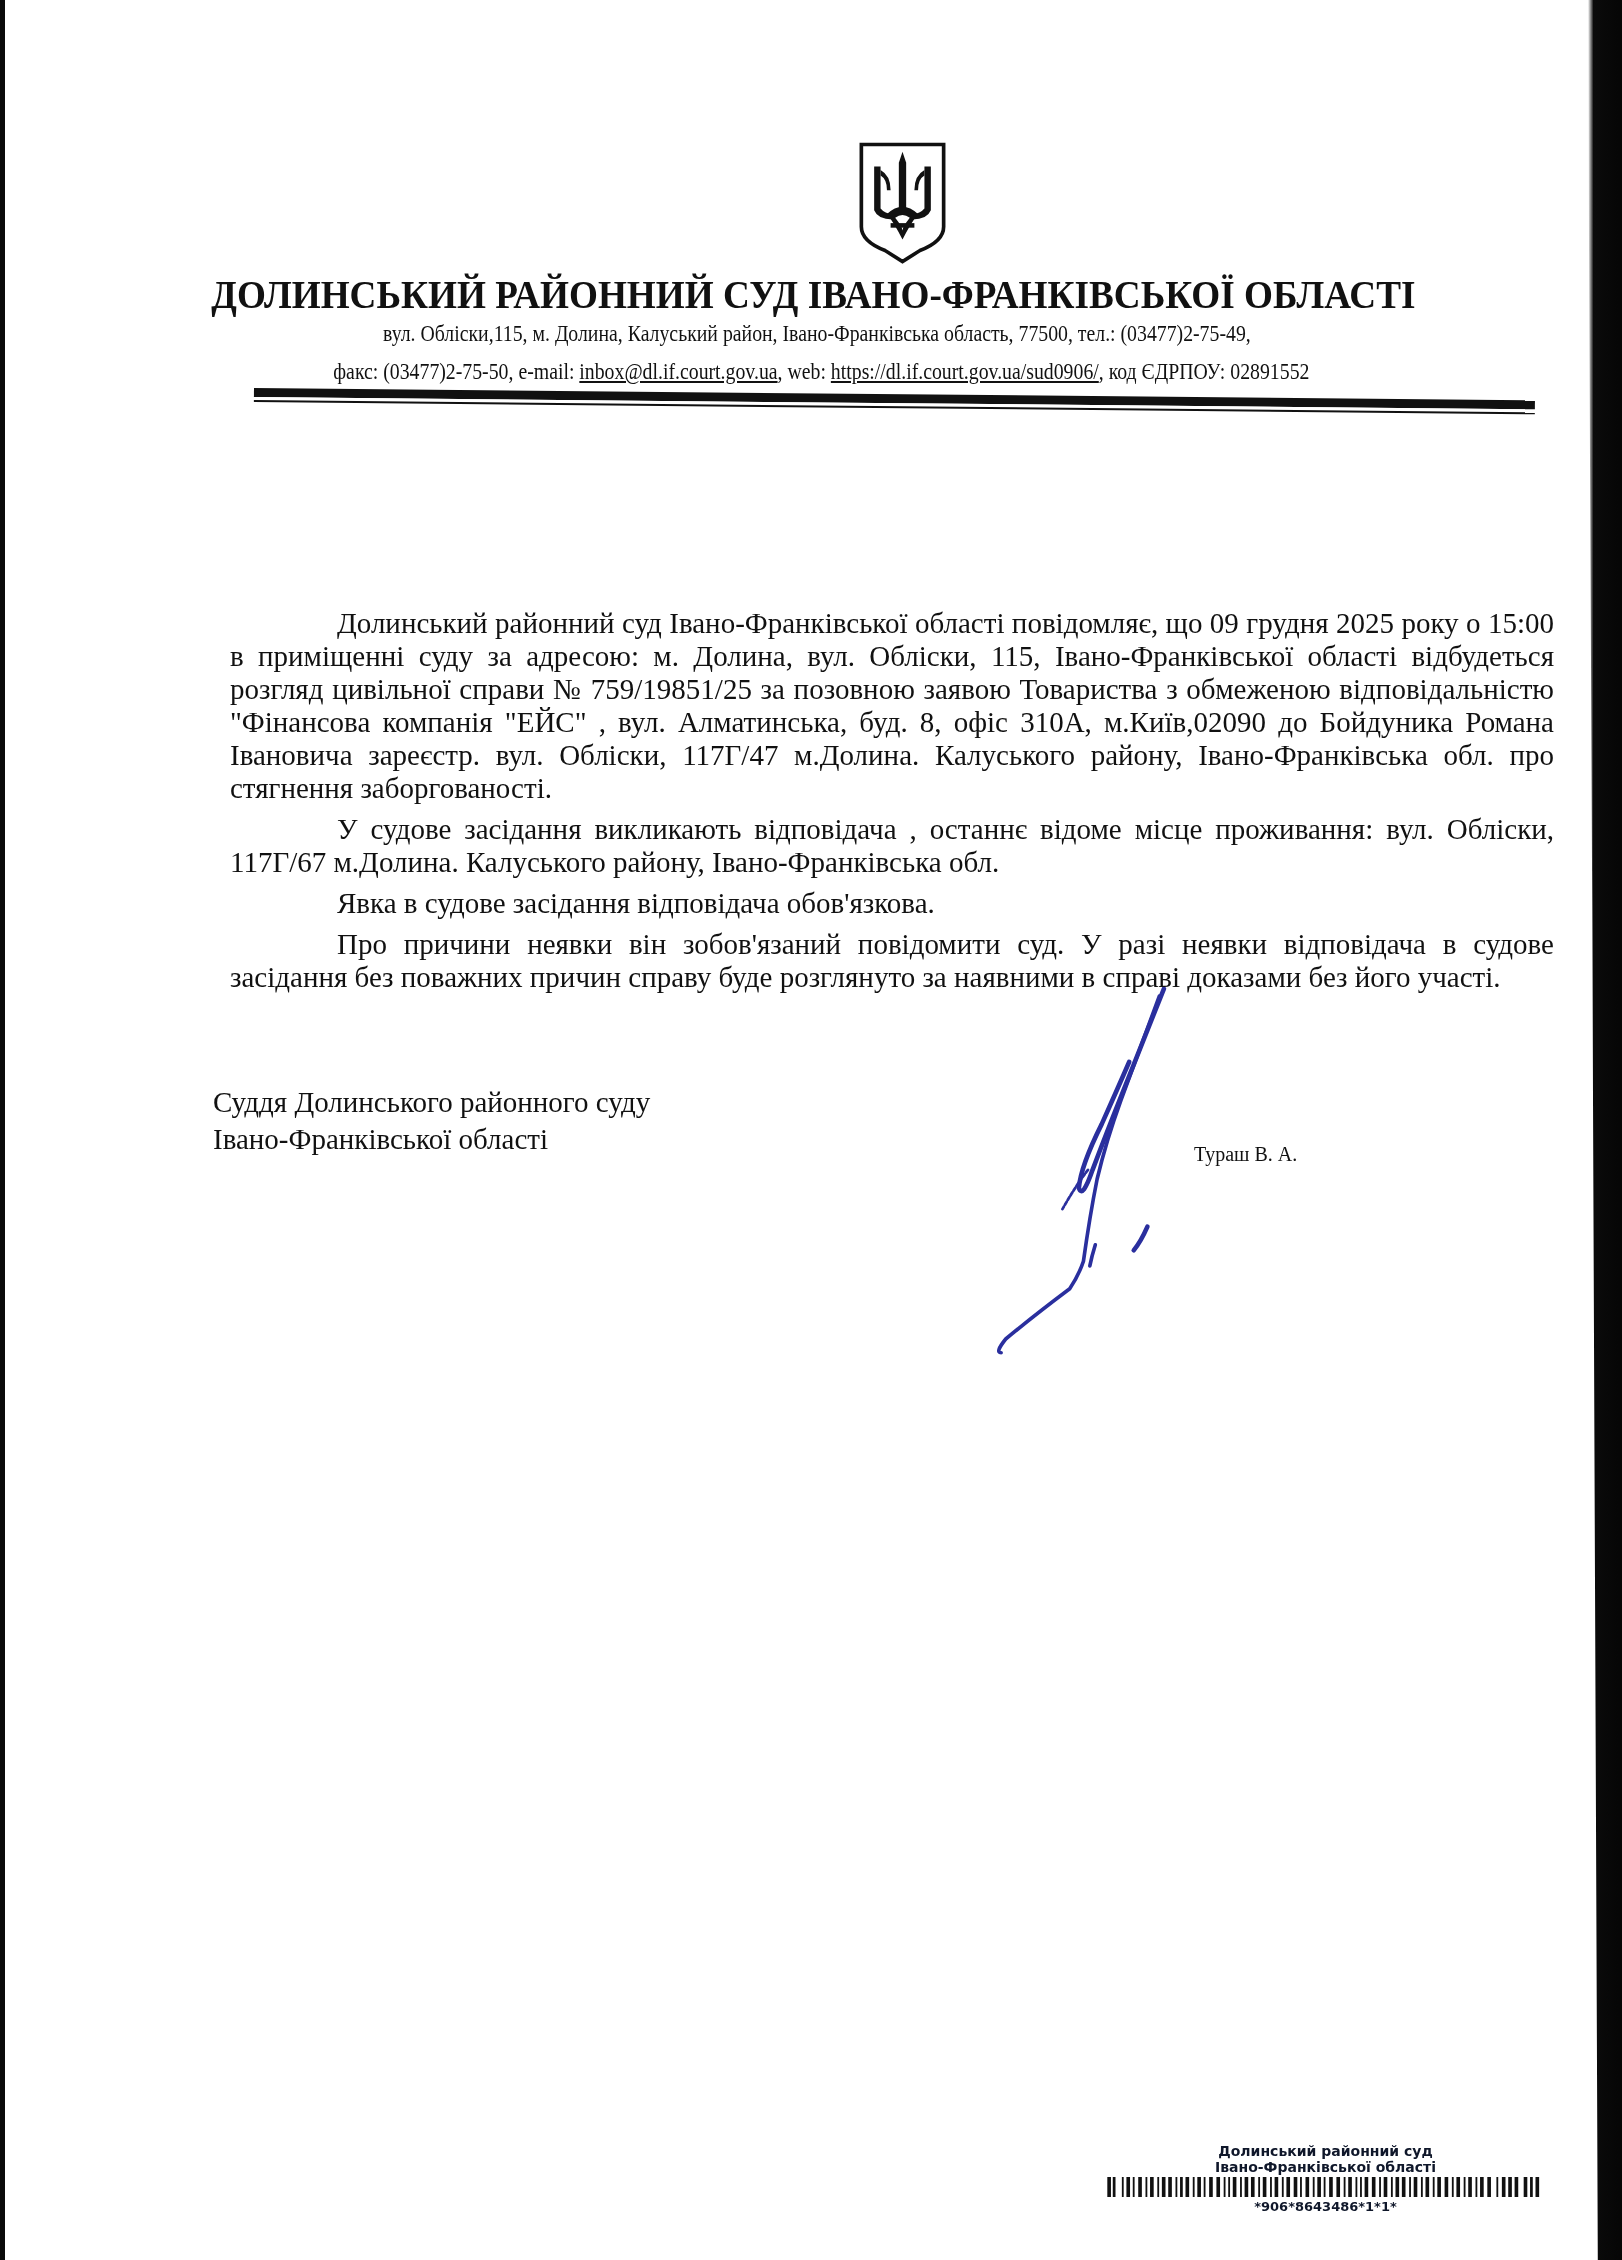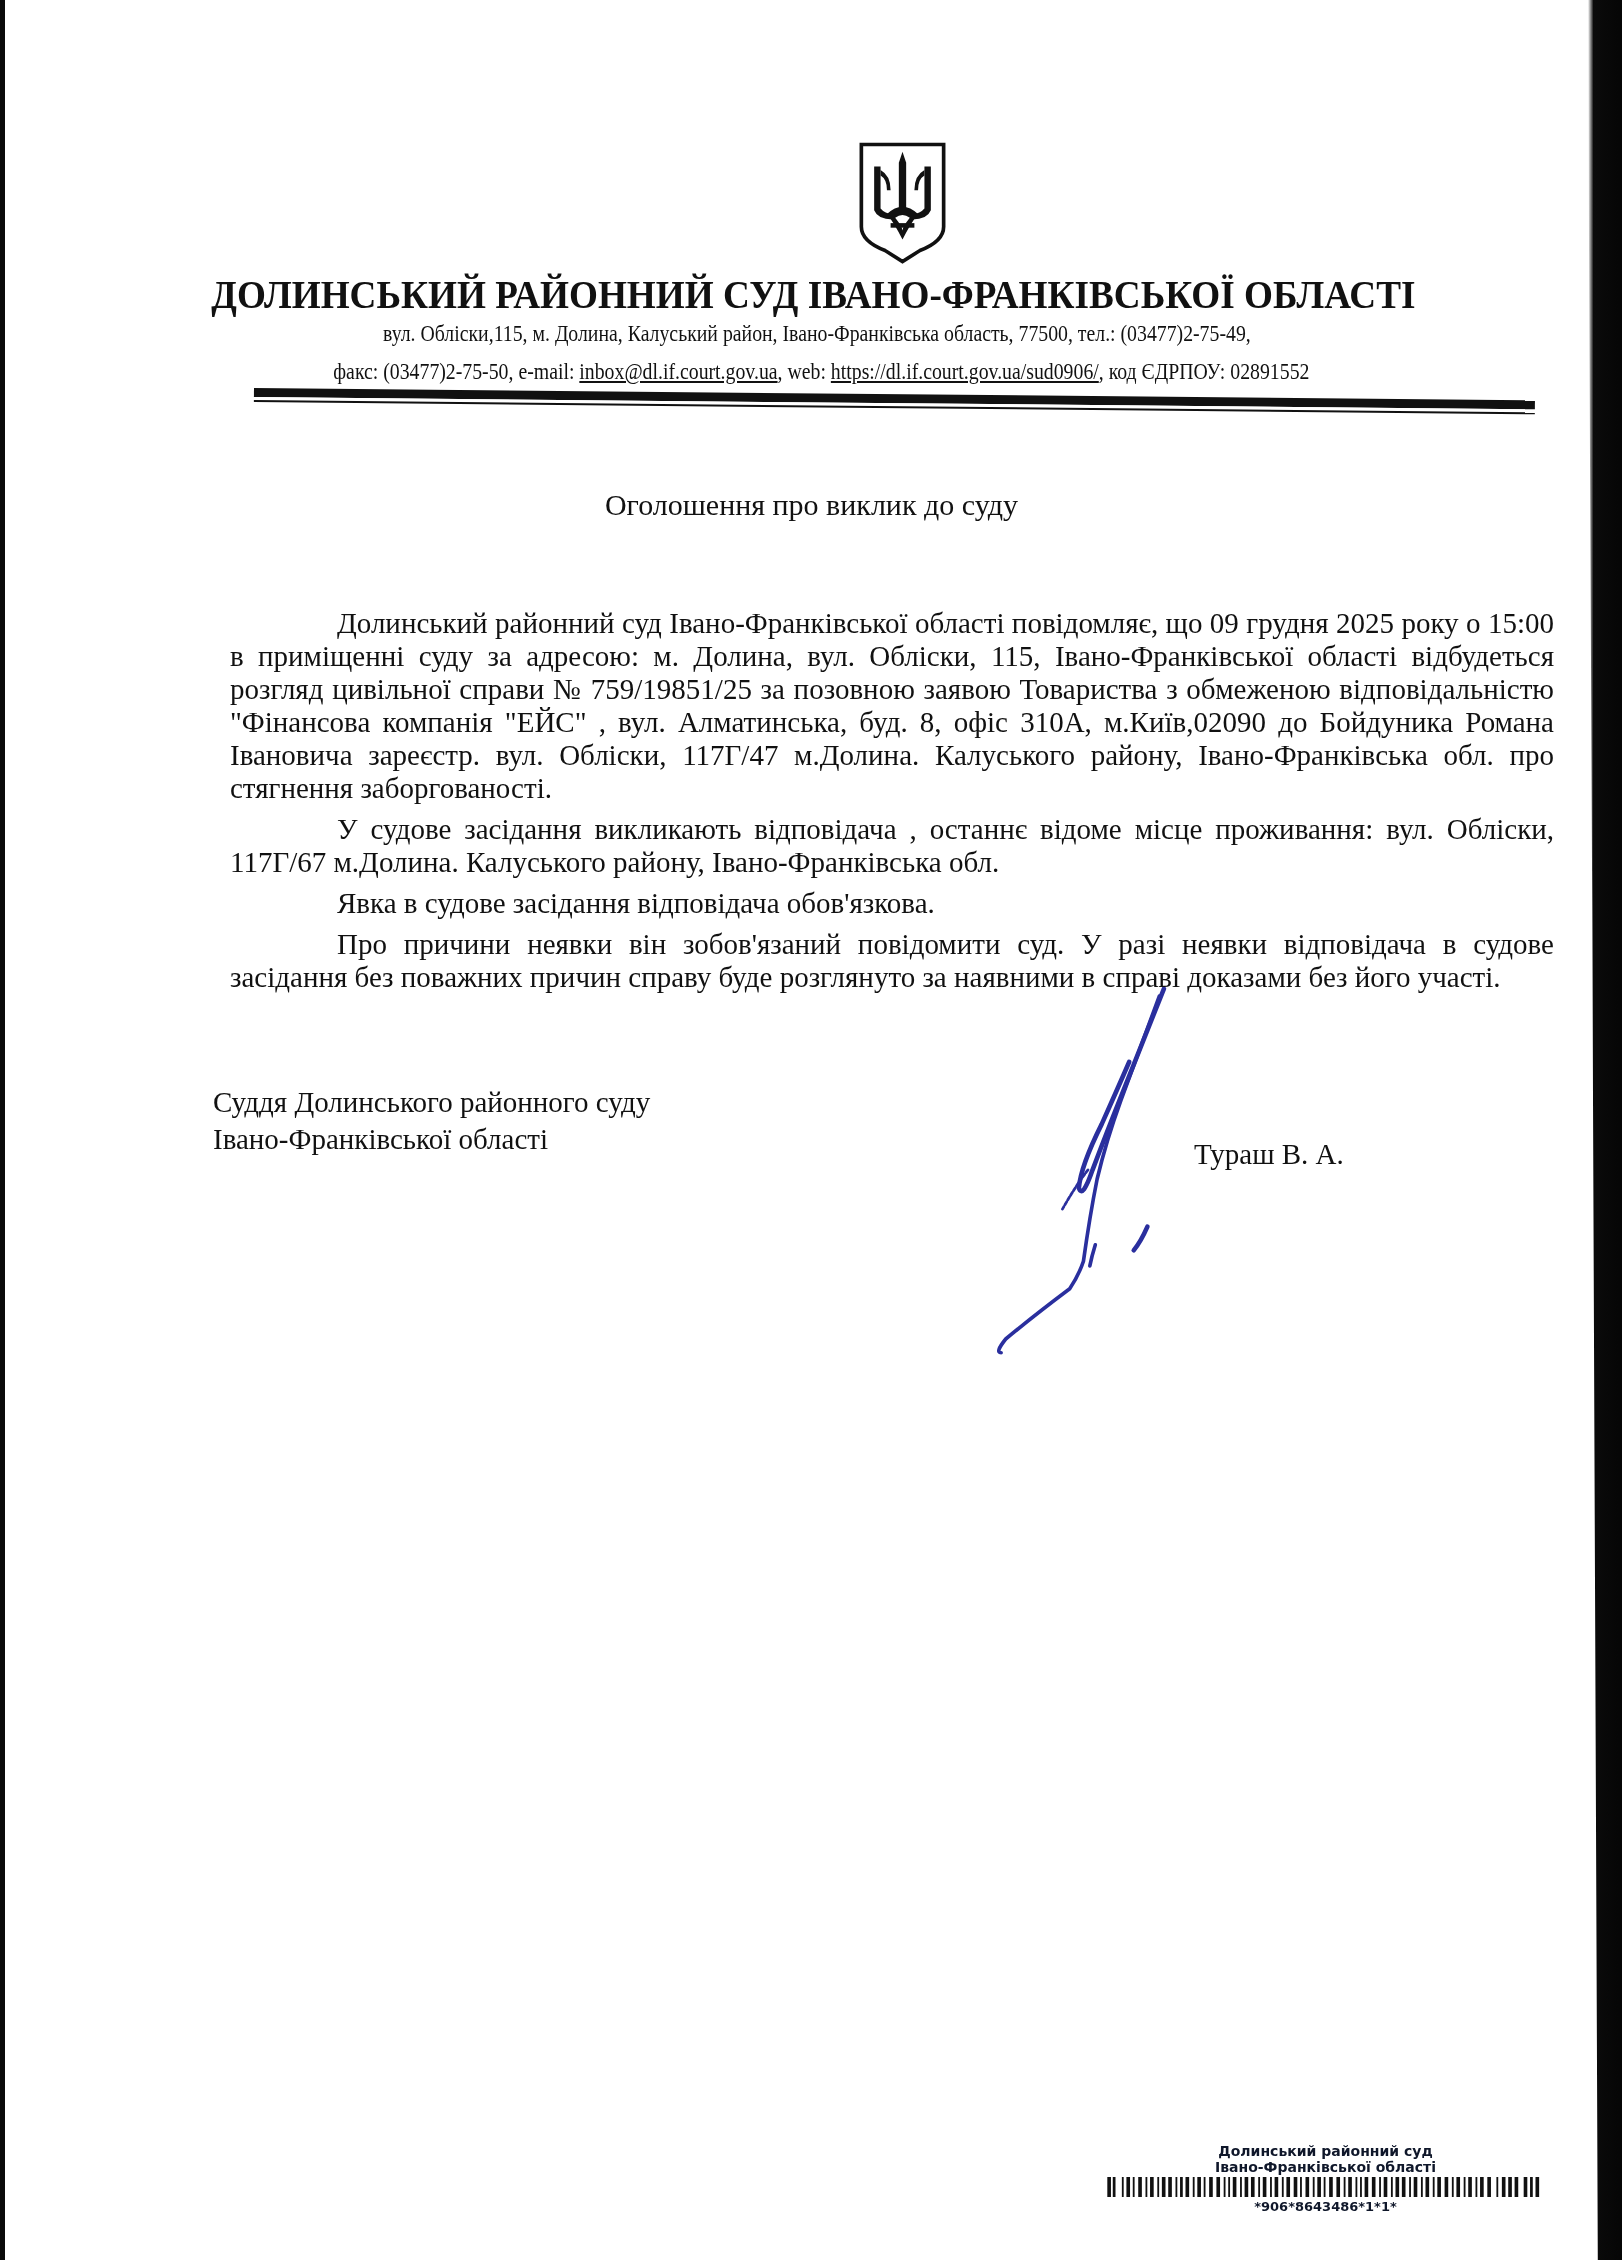--- a/index.html
+++ b/index.html
@@ -44,21 +44,21 @@
     font-size: 29px; line-height: 33px; text-align: justify;
   }
   .body-text p { margin: 8px; text-indent: 107px; }
 
   .judge-block {
     position: absolute; left: 213px; top: 1084px;
     font-size: 29px; line-height: 37px;
   }
   .judge-name {
     position: absolute; left: 1194px; top: 1136px;
-    font-size: 29px; line-height: 37px;
+    font-size: 20px; line-height: 37px;
   }
   .signature { position: absolute; left: 969px; top: 987px; width: 238px; height: 384px; }
 
   .stamp {
     position: absolute; left: 1106px; top: 2144px; width: 439px; text-align: center;
     font-family: "DejaVu Sans", "Liberation Sans", sans-serif; font-weight: bold;
     color: #0f172a;
   }
   .stamp .org { font-size: 14px; line-height: 15.5px; }
   .stamp .barcode { height: 20px; margin: 1.8px 0 0.9px 0; display: flex; justify-content: center; gap: 0; }
@@ -91,21 +91,20 @@
   <span>факс: (03477)2-75-50, e-mail: </span><a>inbox@dl.if.court.gov.ua</a><span>, web: </span><a>https://dl.if.court.gov.ua/sud0906/</a><span>, код ЄДРПОУ:  02891552</span>
 </div>
 
 <div class="header-rule">
   <div class="thick"></div>
     <div class="gap"></div>
     <div class="thin"></div>
 </div>
 
 <div class="notice-title">
-  <div>Оголошення про виклик до суду</div>
 </div>
 
 <div class="body-text">
   <p>Долинський районний суд Івано-Франківської області повідомляє, що 09 грудня 2025 року о 15:00 в приміщенні суду за адресою: м. Долина, вул. Обліски, 115, Івано-Франківської області відбудеться розгляд цивільної справи № 759/19851/25  за позовною заявою Товариства з обмеженою відповідальністю "Фінансова компанія "ЕЙС" , вул. Алматинська, буд. 8, офіс 310А, м.Київ,02090 до Бойдуника Романа Івановича зареєстр. вул. Обліски, 117Г/47 м.Долина. Калуського району, Івано-Франківська обл. про стягнення заборгованості.</p>
   <p>У судове засідання викликають відповідача , останнє відоме місце проживання: вул. Обліски, 117Г/67 м.Долина. Калуського району, Івано-Франківська обл.</p>
   <p>Явка в судове засідання відповідача  обов'язкова.</p>
   <p>Про причини неявки він зобов'язаний повідомити суд. У разі неявки відповідача в судове засідання без поважних причин справу буде розглянуто за наявними в справі доказами без його участі.</p>
 </div>
 
 <div class="judge-block">

